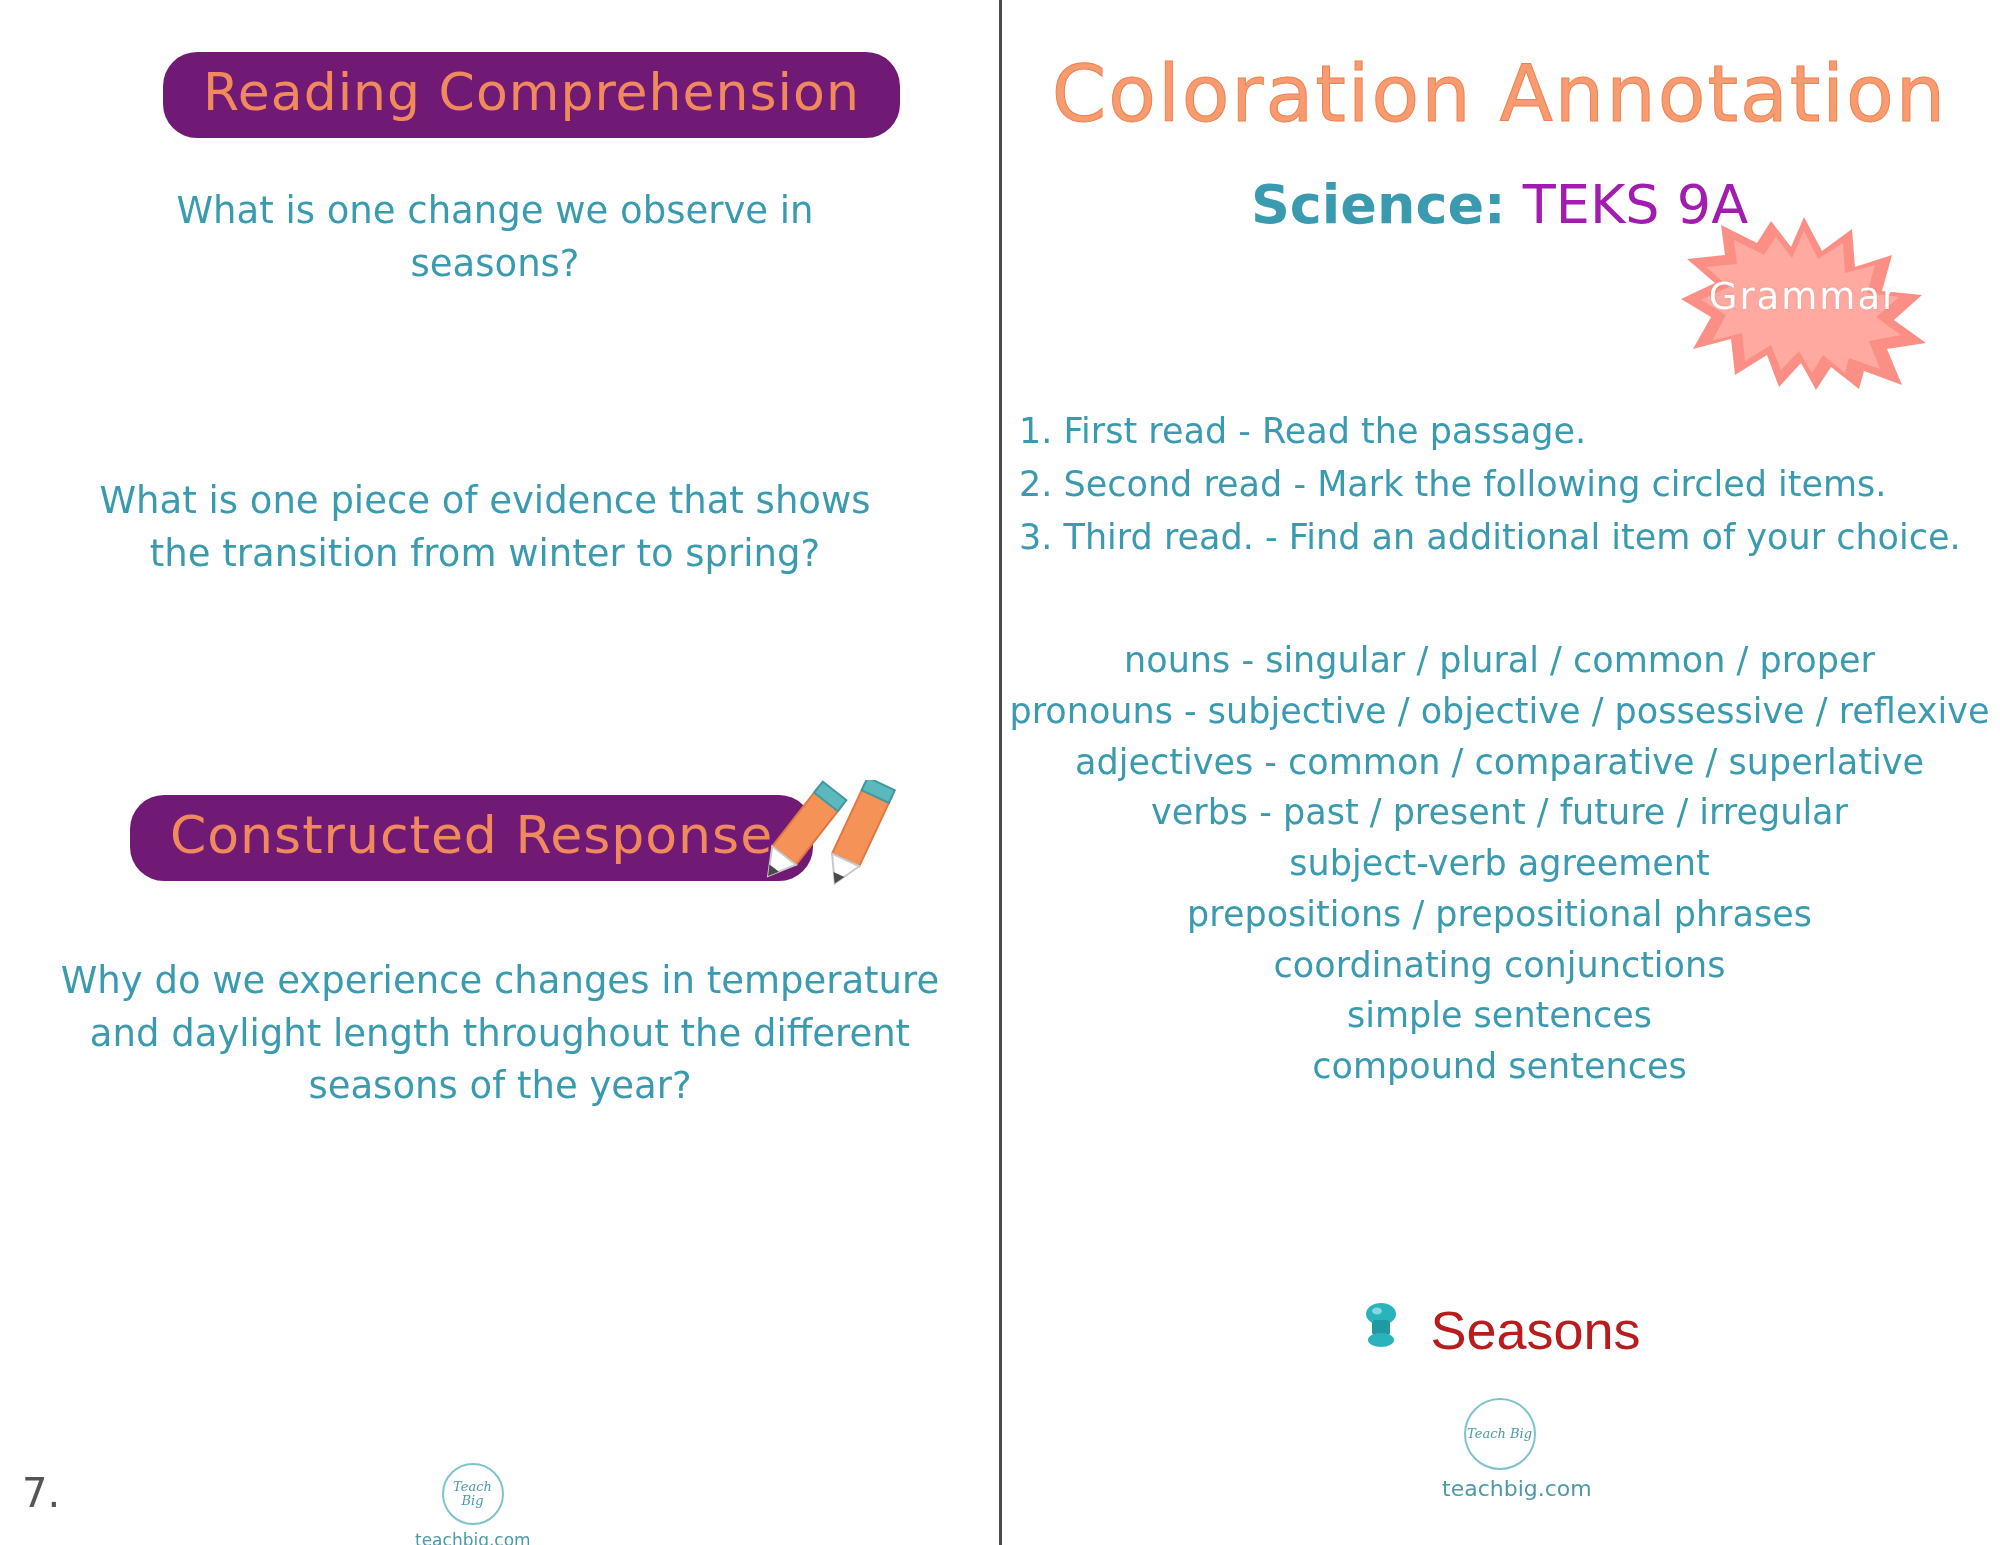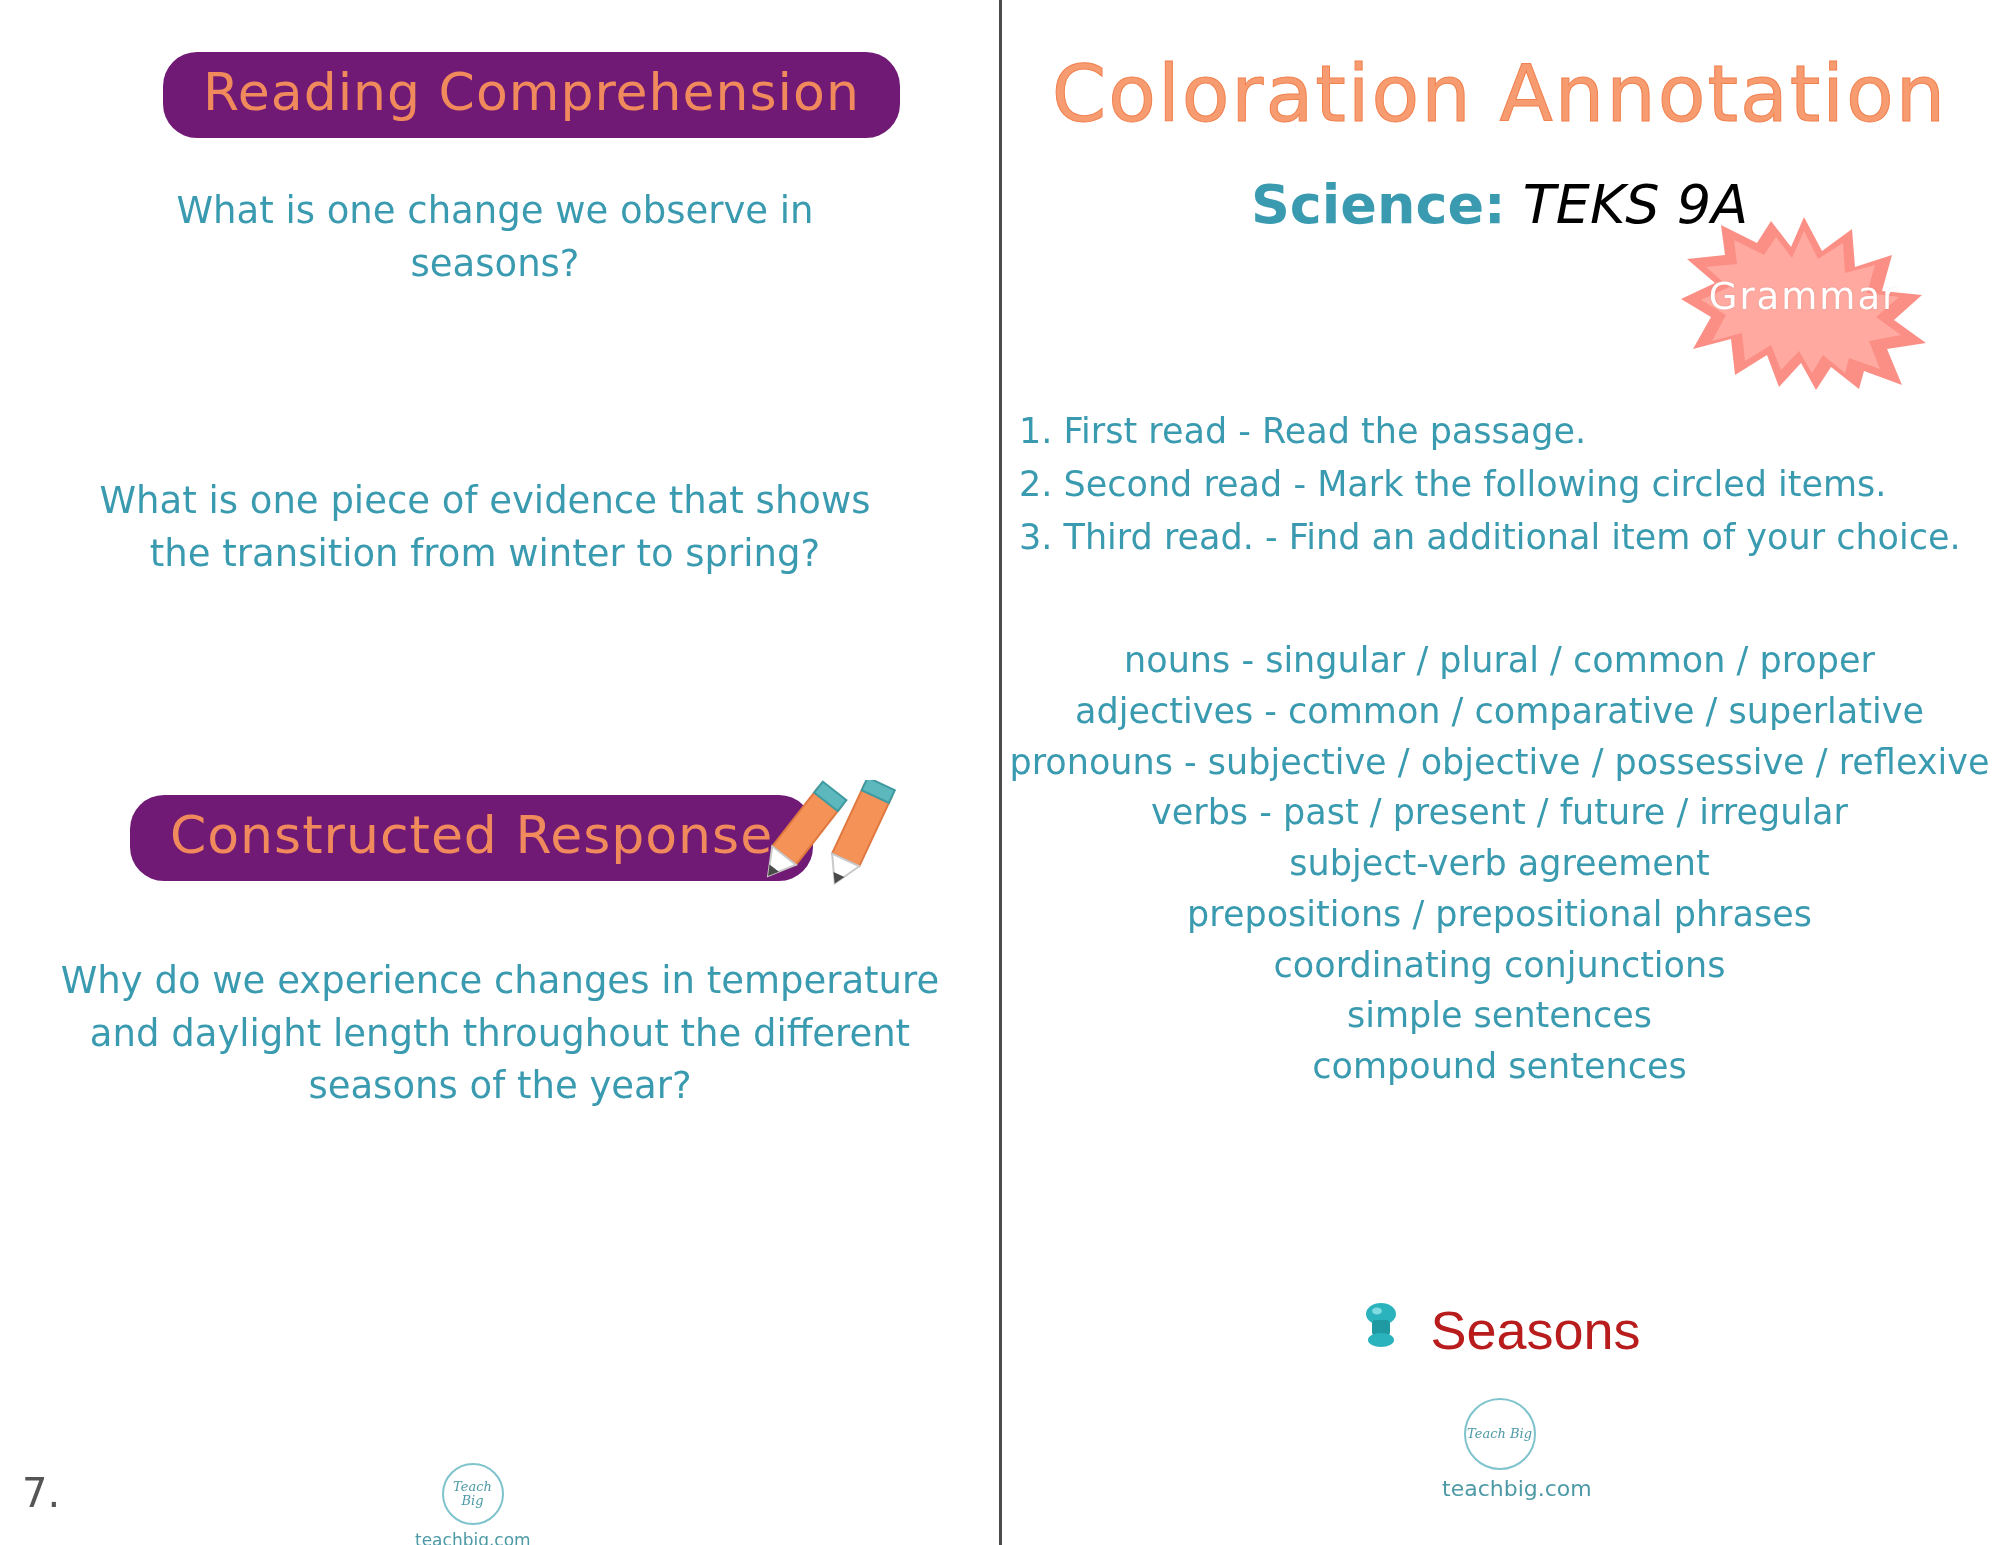--- a/index.html
+++ b/index.html
@@ -156,21 +156,21 @@
     position: absolute;
     left: 0;
     top: 178px;
     width: 1001px;
     text-align: center;
     font-family: "DejaVu Sans", sans-serif;
     font-size: 54px;
     line-height: 1;
   }
   .title-sub .sci { color: #3a9bb0; font-weight: bold; }
-  .title-sub .teks { color: #000000; font-style: italic; }
+  .title-sub .teks { color: #a21caf; }
 
   
   .burst {
     position: absolute;
     left: 680px;
     top: 215px;
     width: 250px;
     height: 175px;
   }
   .burst-label {
@@ -315,22 +315,22 @@
     <div class="burst-label">Grammar</div>
 
     <div class="steps">
       <div>1. First read - Read the passage.</div>
       <div>2. Second read - Mark the following circled items.</div>
       <div>3. Third read. - Find an additional item of your choice.</div>
     </div>
 
     <div class="grammar-list">
       <div>nouns - singular / plural / common / proper</div>
+      <div>pronouns - subjective / objective / possessive / reflexive</div>
       <div>adjectives - common / comparative / superlative</div>
-      <div>pronouns - subjective / objective / possessive / reflexive</div>
       <div>verbs - past / present / future / irregular</div>
       <div>subject-verb agreement</div>
       <div>prepositions / prepositional phrases</div>
       <div>coordinating conjunctions</div>
       <div>simple sentences</div>
       <div>compound sentences</div>
     </div>
 
     <div class="seasons-row">
       <div>

